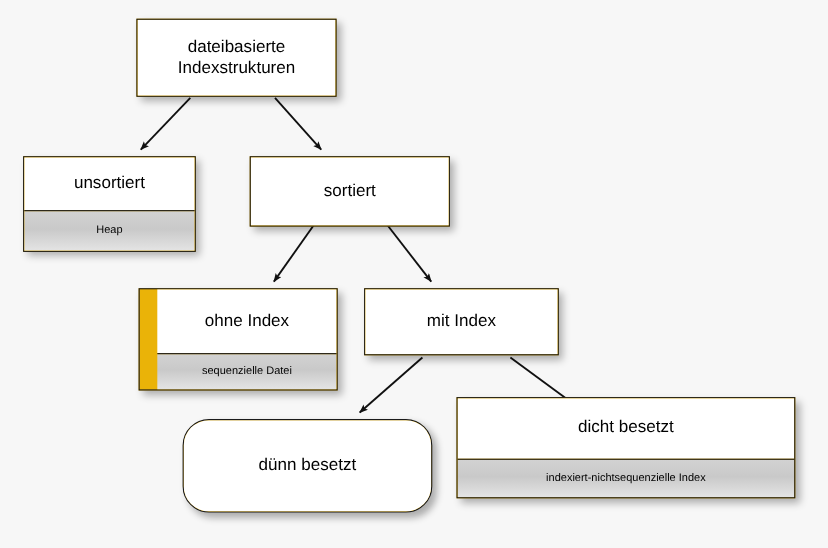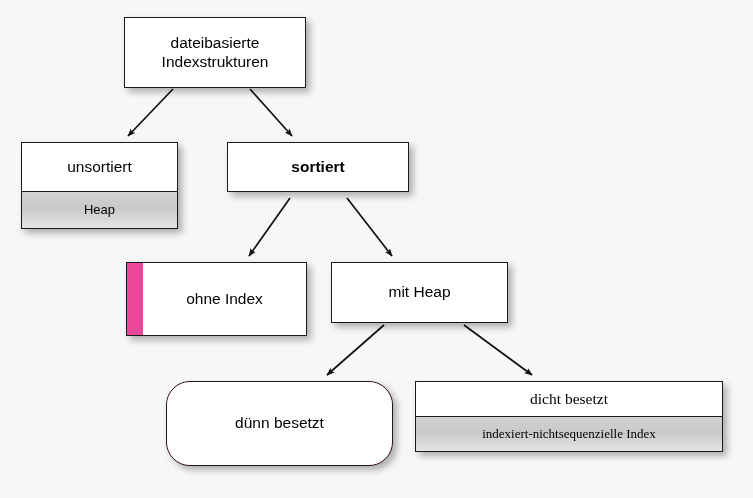--- a/index.html
+++ b/index.html
@@ -29,21 +29,21 @@
     top: 0;
     width: 753px;
     height: 498px;
     pointer-events: none;
   }
 
   .node {
     position: absolute;
     box-sizing: border-box;
     border: 1.6px solid #1a1a1a;
-    background: #ec4899;
+    background: #eab308;
     box-shadow: 4px 4px 7px rgba(0,0,0,0.30);
     display: flex;
     flex-direction: column;
     overflow: hidden;
   }
 
   .node-title {
     flex: 1 1 auto;
     background: #ffffff;
     display: flex;
@@ -60,34 +60,34 @@
 
   .node-sub {
     flex: 0 0 auto;
     border-top: 1.6px solid #1a1a1a;
     background: linear-gradient(to bottom, #d2d2d2 0%, #c9c9c9 45%, #e4e4e4 100%);
     display: flex;
     align-items: center;
     justify-content: center;
     text-align: center;
     color: #000000;
-    font-size: 13px;
+    font-size: 10px;
     line-height: 1.2;
     padding: 2px 6px;
     box-sizing: border-box;
   }
 
   
   #node-root        { left: 124px; top: 17px;  width: 182px; height: 71px; }
   #node-unsortiert  { left: 21px;  top: 142px; width: 157px; height: 87px; }
-  #node-sortiert    { left: 227px; top: 142px; width: 182px; height: 50px; font-weight: bold; }
-  #node-ohne-index  { left: 126px; top: 262px; width: 181px; height: 74px; padding-left: 16px; }
+  #node-sortiert    { left: 227px; top: 142px; width: 182px; height: 64px; }
+  #node-ohne-index  { left: 126px; top: 262px; width: 181px; height: 93px; padding-left: 16px; }
   #node-mit-index   { left: 331px; top: 262px; width: 177px; height: 61px; }
   #node-duenn       { left: 166px; top: 381px; width: 227px; height: 85px; border-radius: 24px; }
-  #node-dicht       { left: 415px; top: 381px; width: 308px; height: 71px; font-family: Liberation Serif, serif; }
+  #node-dicht       { left: 415px; top: 361px; width: 308px; height: 92px; }
 
   #node-unsortiert .node-sub { height: 37px; }
   #node-ohne-index .node-sub { height: 33px; }
   #node-duenn .node-sub      { height: 35px; }
   #node-dicht .node-sub      { height: 35px; }
 </style>
 </head>
 <body>
 
 <div id="diagram-canvas">
@@ -121,24 +121,25 @@
     <div class="node-title">unsortiert</div>
     <div class="node-sub">Heap</div>
   </div>
 
   <div class="node" id="node-sortiert">
     <div class="node-title">sortiert</div>
   </div>
 
   <div class="node" id="node-ohne-index">
     <div class="node-title">ohne Index</div>
+    <div class="node-sub">sequenzielle Datei</div>
   </div>
 
   <div class="node" id="node-mit-index">
-    <div class="node-title">mit Heap</div>
+    <div class="node-title">mit Index</div>
   </div>
 
   <div class="node" id="node-duenn">
     <div class="node-title">dünn besetzt</div>
   </div>
 
   <div class="node" id="node-dicht">
     <div class="node-title">dicht besetzt</div>
     <div class="node-sub">indexiert-nichtsequenzielle Index</div>
   </div>

